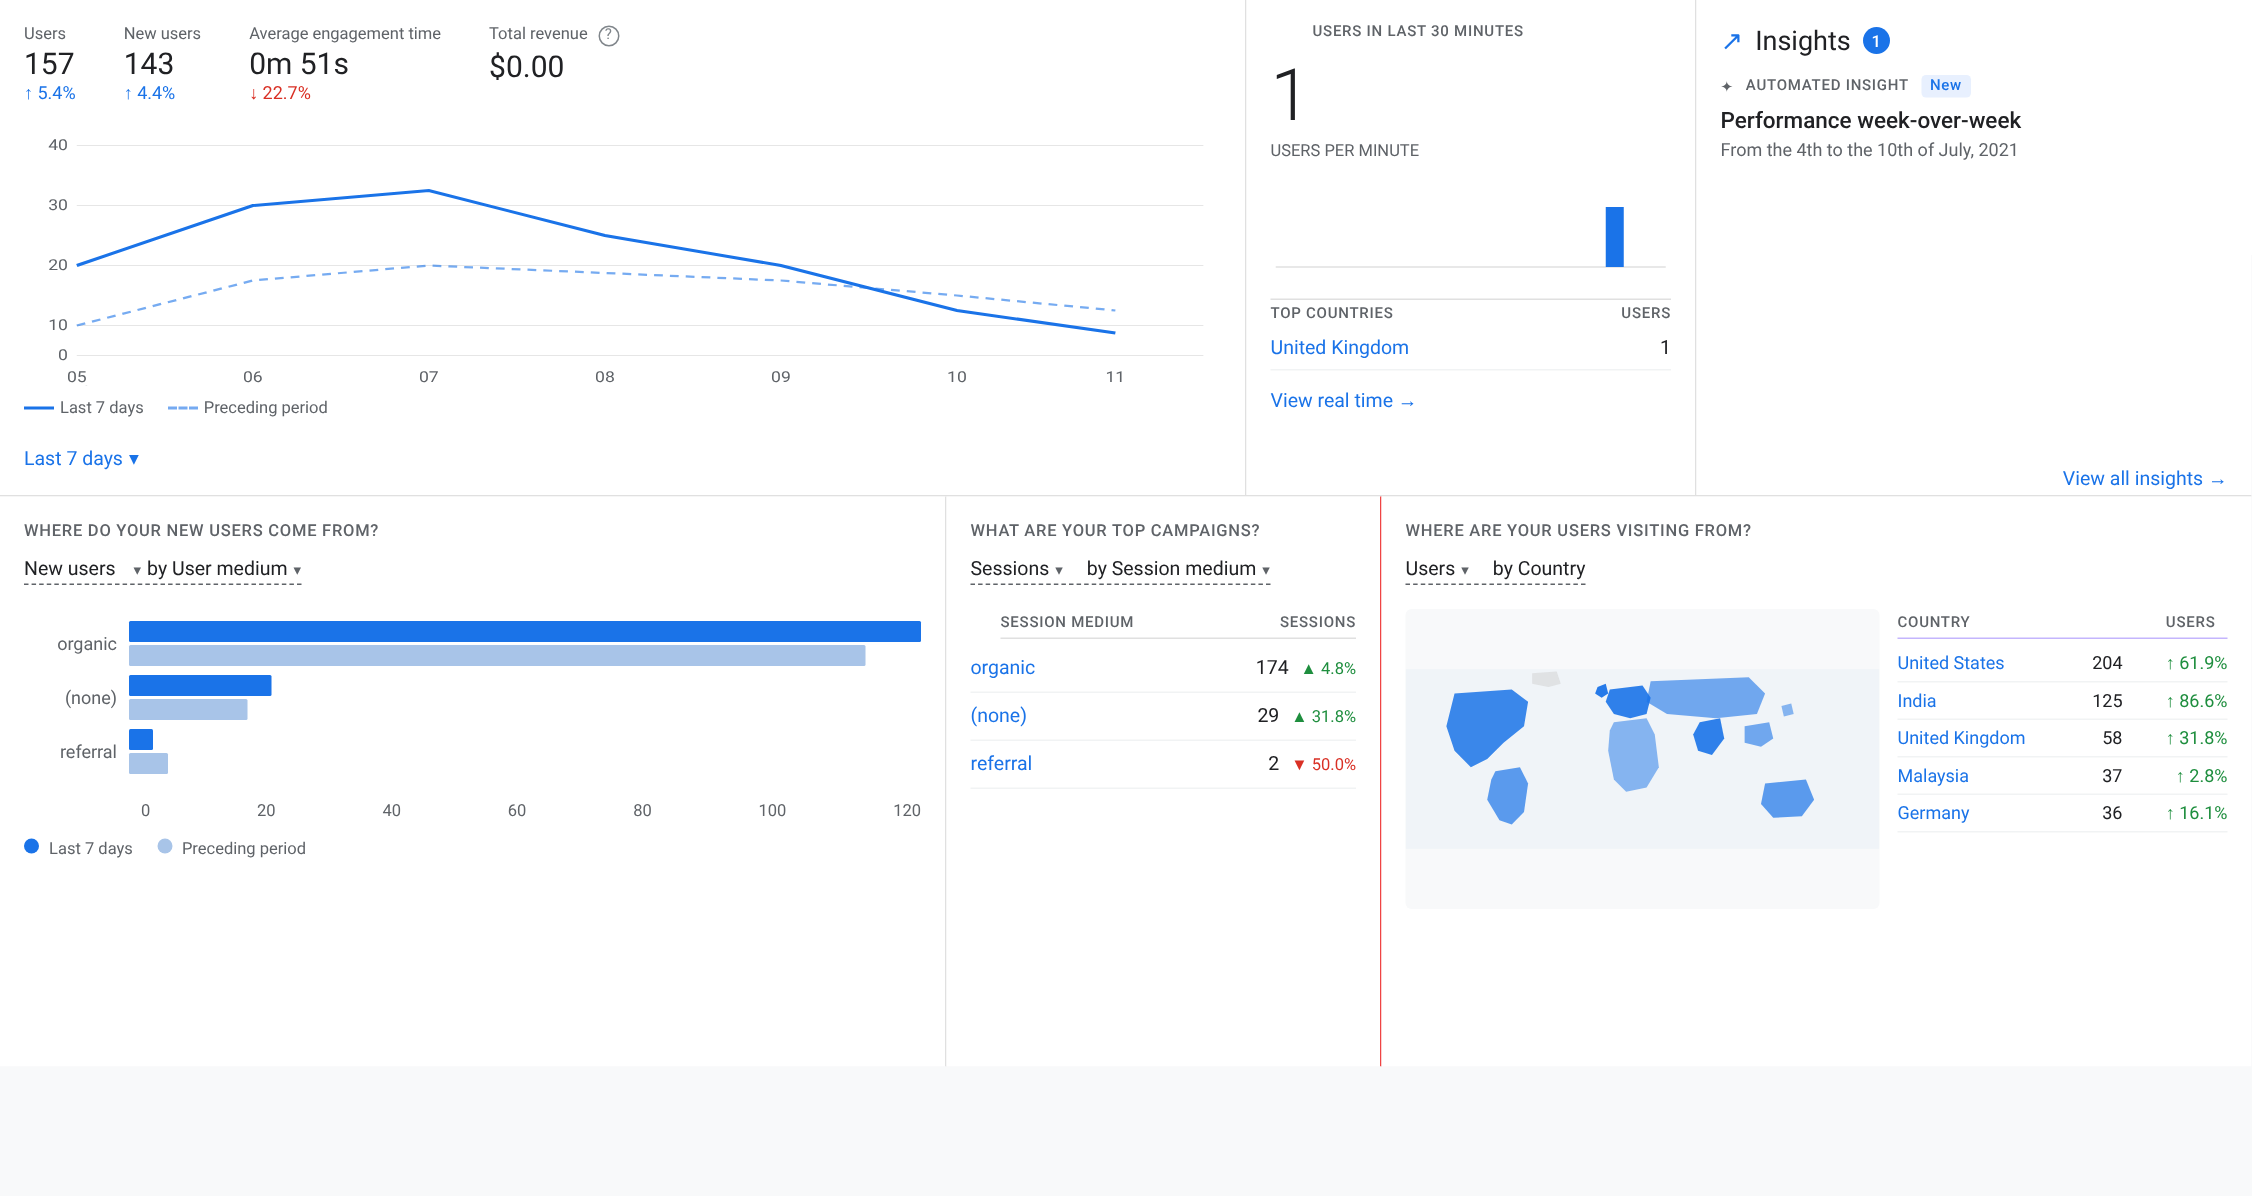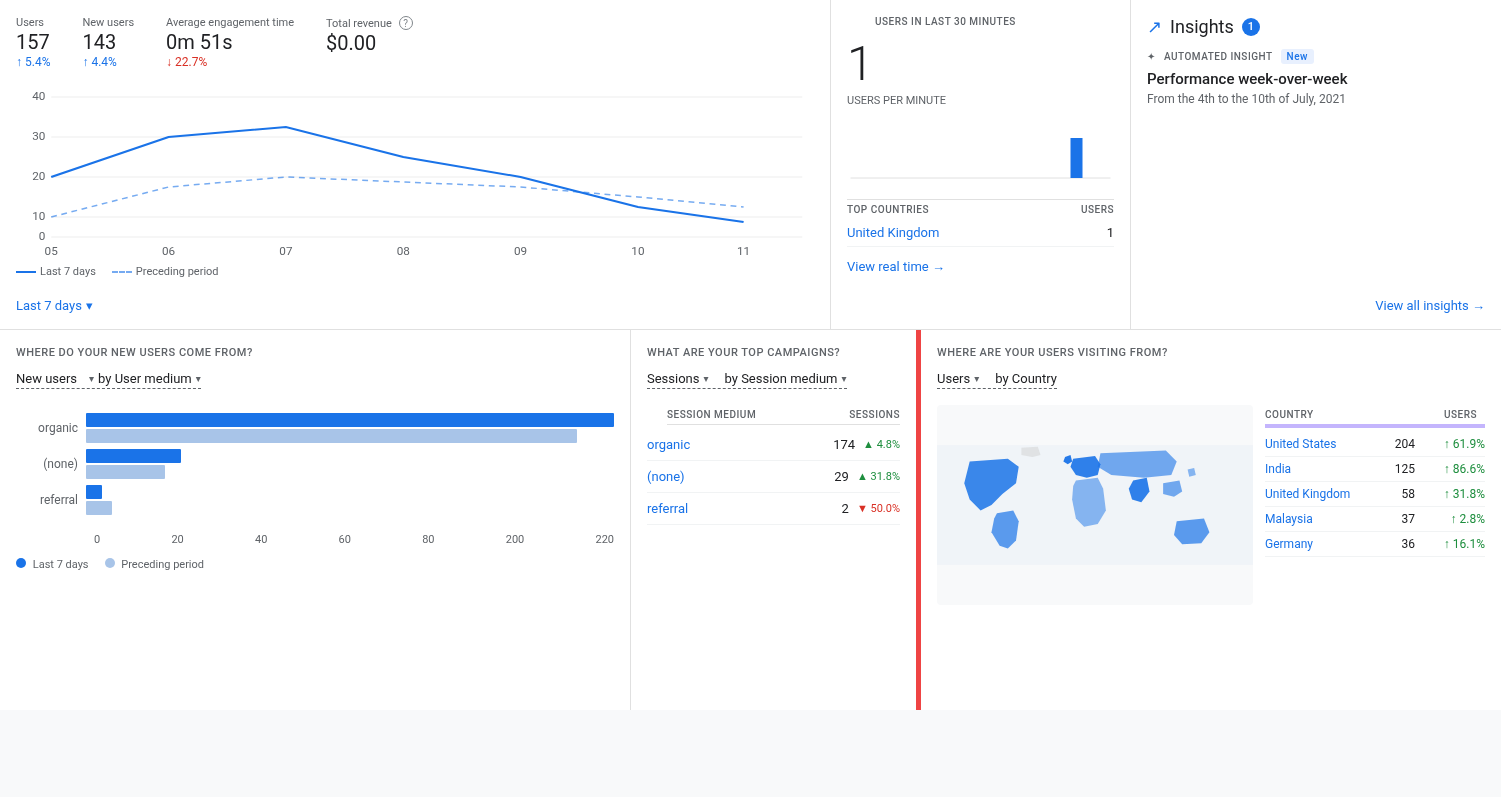--- a/index.html
+++ b/index.html
@@ -81,21 +81,21 @@
     
     .table-header { display: flex; justify-content: space-between; font-size: 10px; color: #5f6368; letter-spacing: 0.5px; font-weight: 500; padding: 4px 0; border-bottom: 1px solid #e0e0e0; margin-bottom: 4px; margin-left: 20px; }
     .table-row { display: flex; justify-content: space-between; align-items: center; padding: 8px 0; border-bottom: 1px solid #f1f3f4; }
     .cell-left { font-size: 13px; color: #1a73e8; }
     .cell-right { display: flex; align-items: center; gap: 8px; font-size: 13px; color: #202124; }
     .change-up { color: #1e8e3e; font-size: 11px; }
     .change-down { color: #d93025; font-size: 11px; }
 
     
     .map-container { position: relative; height: 200px; background: #f8f9fa; border-radius: 4px; overflow: hidden; display: flex; align-items: center; justify-content: center; margin-bottom: 12px; }
-    .ct-header { display: flex; justify-content: space-between; font-size: 10px; color: #5f6368; letter-spacing: 0.5px; font-weight: 500; padding: 4px 0; border-bottom: 4px solid #c4b5fd; margin-bottom: 4px; }
+    .ct-header { display: flex; justify-content: space-between; font-size: 10px; color: #5f6368; letter-spacing: 0.5px; font-weight: 500; padding: 4px 0; border-bottom: 1px solid #c4b5fd; margin-bottom: 4px; }
     .ct-row { display: flex; align-items: center; padding: 5px 0; border-bottom: 1px solid #f1f3f4; font-size: 12px; }
     .ct-name { flex: 1; color: #1a73e8; }
     .ct-val { width: 40px; text-align: right; color: #202124; }
     .ct-change { width: 70px; text-align: right; }
     .ct-change-up { color: #1e8e3e; }
   </style>
 </head>
 <body>
 
 <div class="dashboard">
@@ -222,21 +222,21 @@
 
       <div class="automated-label">
         <span>✦</span>
         <span>AUTOMATED INSIGHT</span>
         <span class="new-badge">New</span>
       </div>
 
       <div class="insight-title">Performance week-over-week</div>
       <div class="insight-subtitle">From the 4th to the 10th of July, 2021</div>
 
-      <a class="view-link" style="position:absolute;bottom:16px;right:16px;">
+      <a class="view-link" style="position:absolute;bottom:3px;right:16px;">
         <span>View all insights →</span>
       </a>
     </div>
 
   </div>
 
   <div class="bottom-row">
 
     <div class="panel" style="border-right:1px solid #e0e0e0;">
       <div class="section-title">WHERE DO YOUR NEW USERS COME FROM?</div>
@@ -275,37 +275,37 @@
           </div>
         </div>
       </div>
 
       <div class="bar-x-axis">
         <span>0</span>
         <span>20</span>
         <span>40</span>
         <span>60</span>
         <span>80</span>
-        <span>200</span>
-        <span>220</span>
+        <span>100</span>
+        <span>120</span>
       </div>
 
       <div class="legend-bottom">
         <div>
           <span class="legend-dot dot-solid"></span>
           <span>Last 7 days</span>
         </div>
         <div>
           <span class="legend-dot dot-light"></span>
           <span>Preceding period</span>
         </div>
       </div>
     </div>
 
-    <div class="panel" style="border-right:5px solid #ef4444;">
+    <div class="panel" style="border-right:1px solid #ef4444;">
       <div class="section-title">WHAT ARE YOUR TOP CAMPAIGNS?</div>
 
       <div class="dropdown-selector">
         <span>Sessions</span>
         <span class="dropdown-arrow">▾</span>
         <span style="margin:0 4px;"> </span>
         <span>by Session medium</span>
         <span class="dropdown-arrow">▾</span>
       </div>
 

